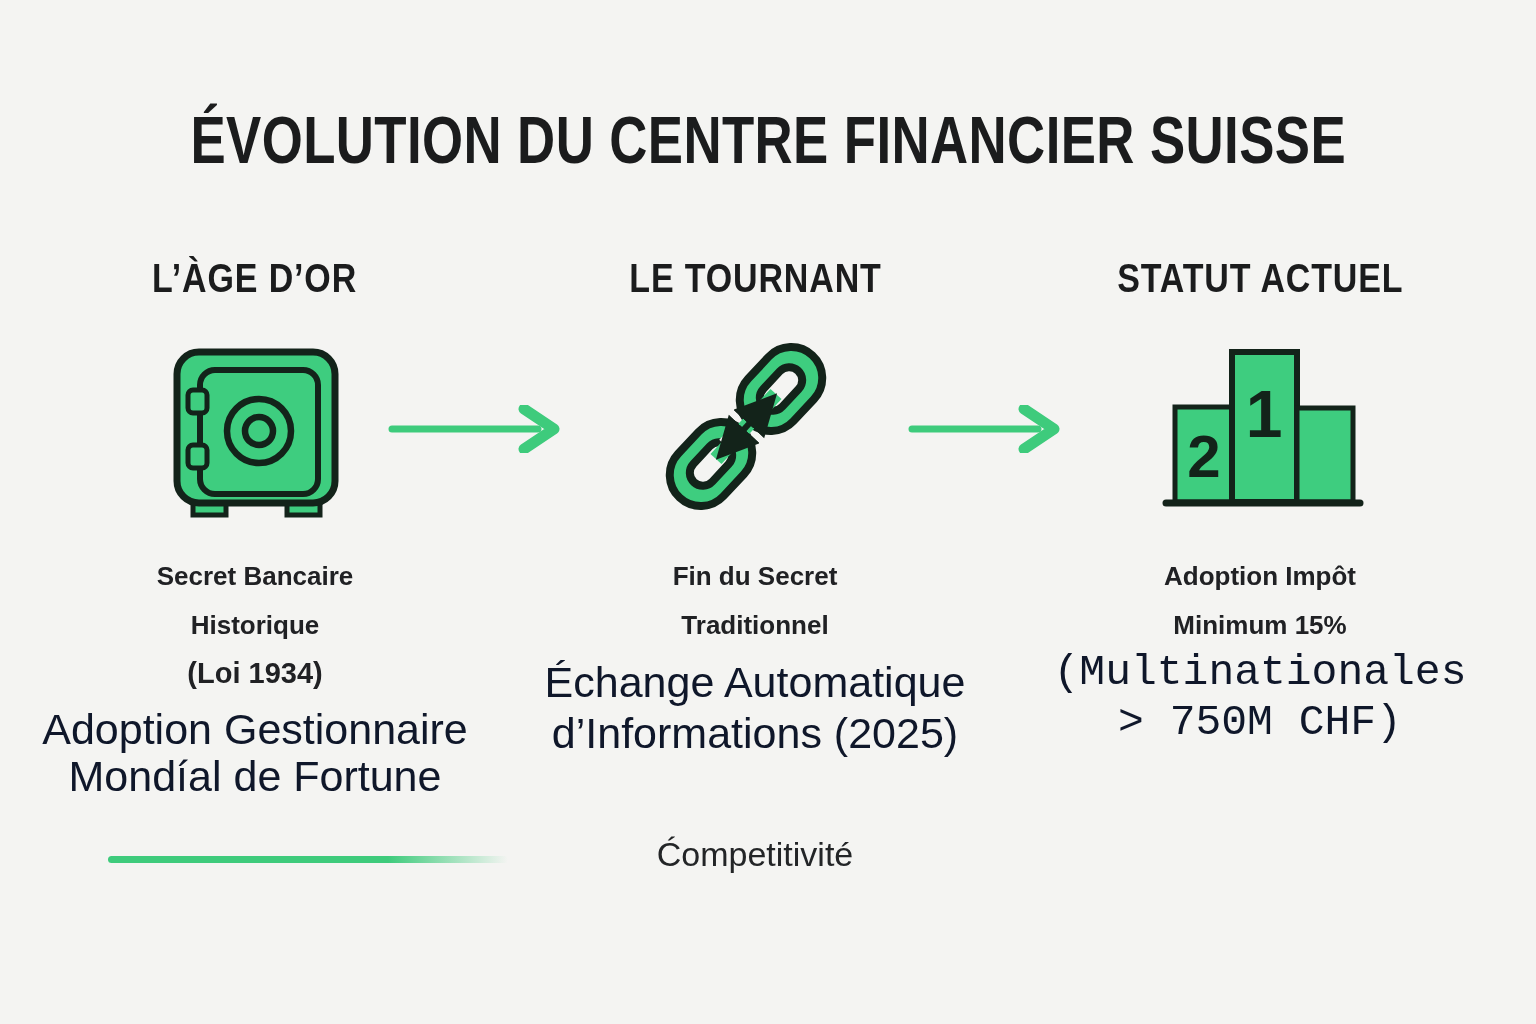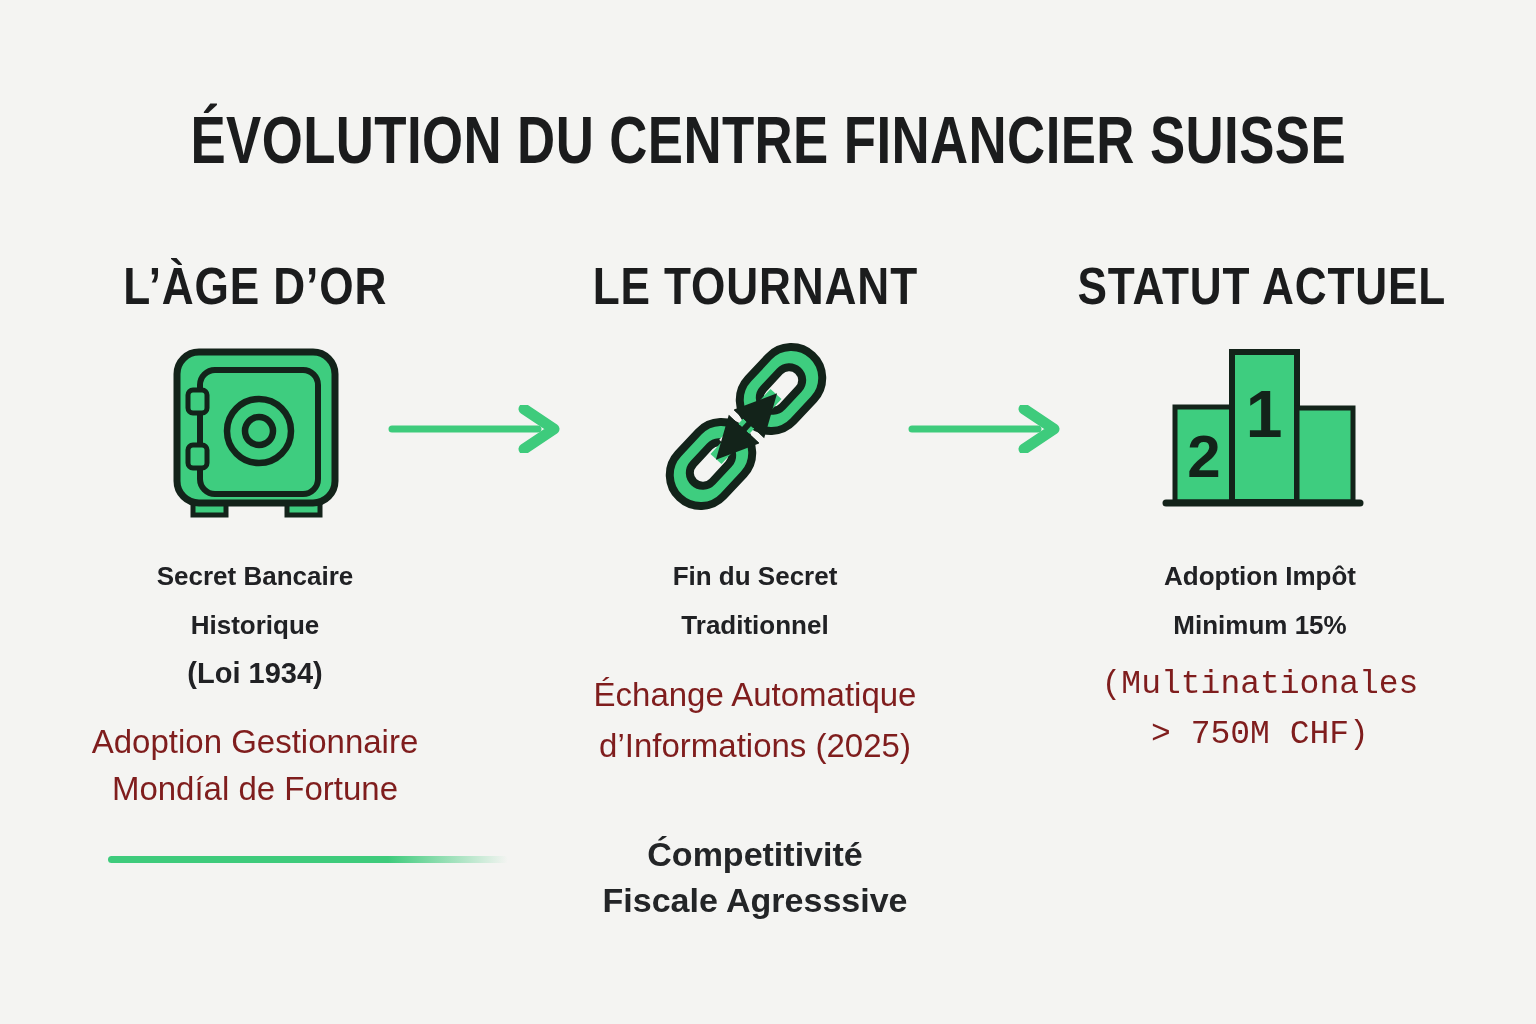--- a/index.html
+++ b/index.html
@@ -18,38 +18,38 @@
     white-space:nowrap;
   }
   .squeeze { display:inline-block; transform:scaleX(0.80); transform-origin:50% 50%; letter-spacing:0.5px; }
   .squeeze2 { display:inline-block; transform:scaleX(0.85); transform-origin:50% 50%; letter-spacing:1px; }
 
   .col { position:absolute; width:430px; text-align:center; }
   .col1 { left:40px; }
   .col2 { left:540px; }
   .col3 { left:1045px; }
 
-  .col-header { top:256px; font-size:52px; font-weight:700; color:#1b1c1d; white-space:nowrap; }
+  .col-header { top:256px; font-size:40px; font-weight:700; color:#1b1c1d; white-space:nowrap; }
 
   .icon-box { position:absolute; }
 
   .col-heading { top:552px; font-size:26px; font-weight:700; line-height:49px; color:#202124; }
   .col-sub    { font-size:29px; font-weight:600; color:#202124; }
-  .col-body   { font-size:33px; font-weight:400; line-height:48px; color:#7f1d1d;margin-top:12px; }
+  .col-body   { font-size:43px; font-weight:400; line-height:48px; color:#0f172a; }
   .c1-sub  { top:657px; }
   .c1-body { top:706px; line-height:47px; }
   .c2-body { top:657px; line-height:51px; }
   .c3-body { top:648px; line-height:50px;font-family:Liberation Mono, monospace; }
 
   .footer-line {
     position:absolute; left:108px; top:856px; width:400px; height:7px;
     border-radius:4px;
     background:linear-gradient(to right, #3ecb7c 0%, #3ecb7c 70%, rgba(62,203,124,0) 100%);
   }
-  .foot { font-size:34px; font-weight:700; color:#232527; }
+  .foot { font-size:34px; font-weight:400; color:#232527; }
   .f1 { top:881px; }
   .f2 { top:831px; line-height:46px; }
   .f3 { top:828px; line-height:48px; }
 </style>
 </head>
 <body>
 
 <div class="canvas">
 
   <div class="title">
@@ -158,16 +158,15 @@
     <div>Minimum 15%</div>
   </div>
   <div class="col col3 col-body c3-body">
     <div>(Multinationales</div>
     <div>&gt; 750M CHF)</div>
   </div>
 
   <div class="footer-line"></div>
   <div class="col col2 foot f2">
     <div>Ćompetitivité</div>
-    <div>Fiscale Agresssive</div>
   </div>
 
 </div>
 
 </body></html>

